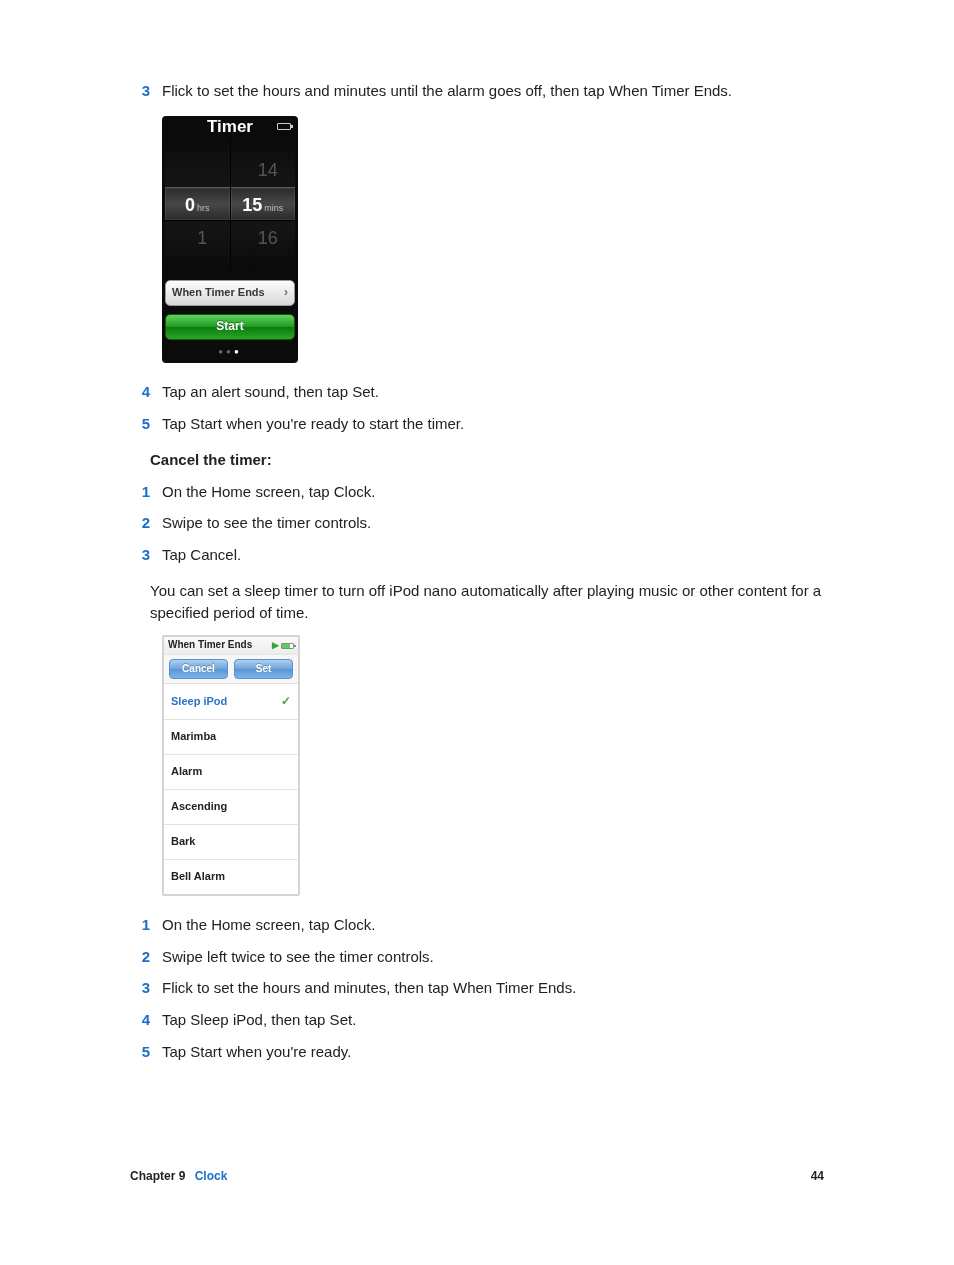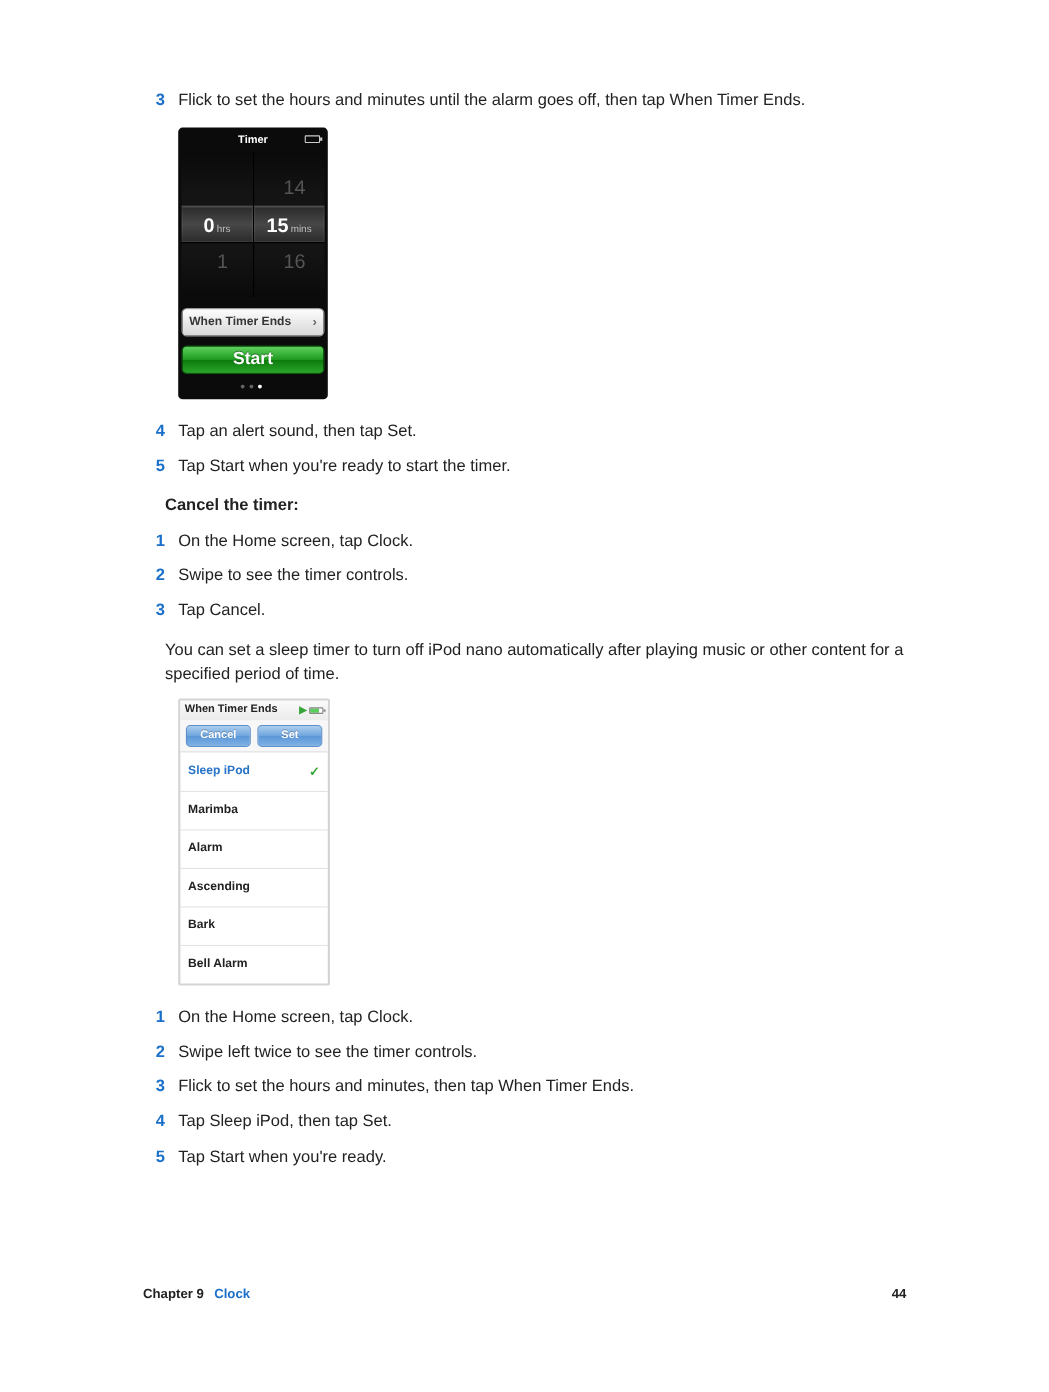--- a/index.html
+++ b/index.html
@@ -48,21 +48,21 @@
     padding: 4px 3px 6px 3px;
     color: #fff;
     font-family: "Helvetica Neue", Arial, sans-serif;
   }
   .dt-topbar {
     display: flex;
     align-items: center;
     justify-content: center;
     position: relative;
     height: 16px;
-    font-size: 10px;
+    font-size: 17px;
     font-weight: 700;
   }
   .dt-batt {
     position: absolute; right: 4px; top: 3px;
     width: 14px; height: 7px;
     border: 1px solid #ccc; border-radius: 1px;
   }
   .dt-batt::after {
     content: ""; position: absolute; right: -3px; top: 1px;
     width: 2px; height: 3px; background: #ccc;
@@ -109,21 +109,21 @@
     font-size:11px;
     font-weight:700;
   }
   .dt-ends .chev { color:#6b6b6b; font-size:12px; font-weight:900; }
   .dt-start {
     margin-top:8px;
     height:26px;
     border-radius:5px;
     border:1px solid #0d5a0d;
     background: linear-gradient(#5fd35f,#1f9a1f 50%,#0c7a0c 51%,#2aa62a);
-    color:#fff; font-weight:700; font-size:16px;
+    color:#fff; font-weight:700; font-size:12px;
     display:flex; align-items:center; justify-content:center;
     text-shadow:0 -1px 0 rgba(0,0,0,0.4);
   }
   .dt-dots { text-align:center; margin-top:6px; color:#666; font-size:8px; letter-spacing:3px; }
   .dt-dots .on { color:#fff; }
 
   
   .device-ends {
     width: 138px;
     margin: 12px 0 18px 32px;

